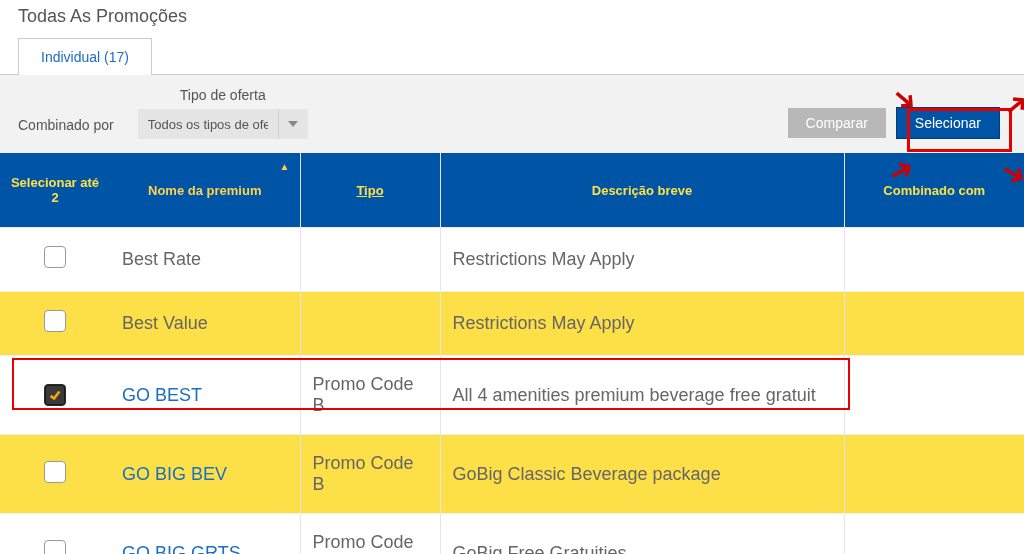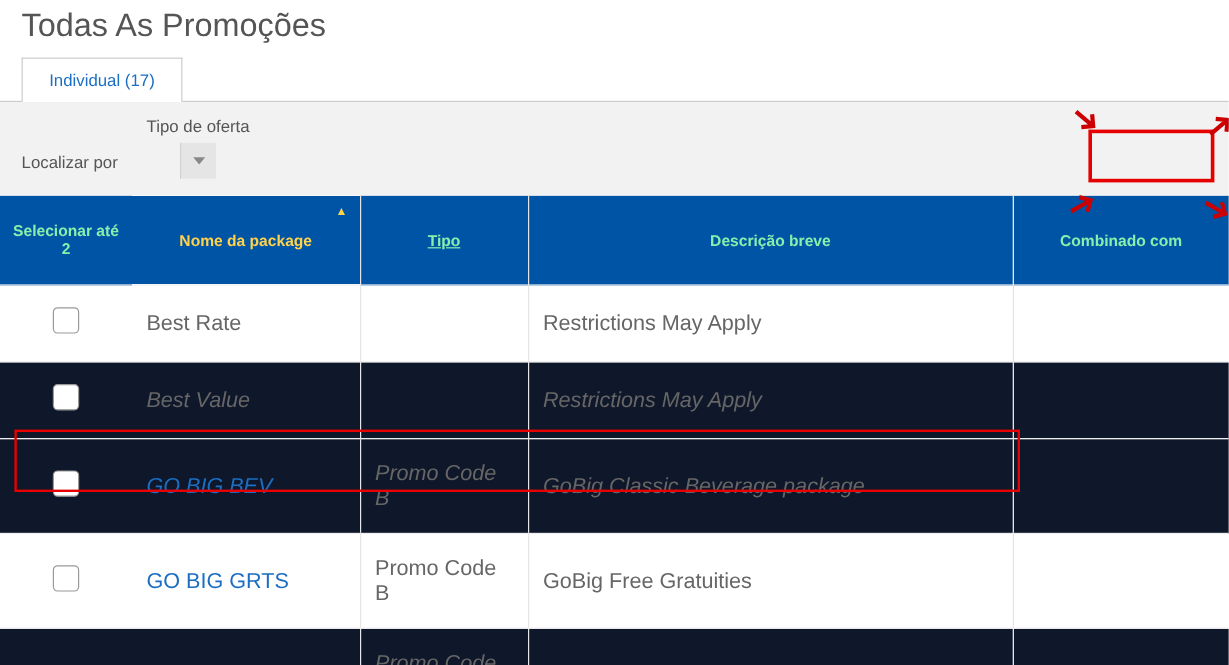--- a/index.html
+++ b/index.html
@@ -1,18 +1,18 @@
 <!DOCTYPE html>
 <html><head>
 <meta charset="utf-8">
 <style>
 * { box-sizing: border-box; margin: 0; padding: 0; }
 body { font-family: "Segoe UI", Arial, sans-serif; font-size: 14px; color: #555; background: #fff; width: 1024px; }
 .page { width: 1024px; }
-.page-title { font-size: 27px; font-weight: 400; color: #555; padding: 6px 18px 10px; }
+.page-title { font-size: 18px; font-weight: 400; color: #555; padding: 6px 18px 10px; }
 .tabs { border-bottom: 1px solid #ccc; padding-left: 18px; }
 .tab { display: inline-block; padding: 10px 22px; border: 1px solid #ccc; border-bottom: none; background: #fff; color: #1b6ec2; cursor: pointer; position: relative; top: 1px; }
 .filter-row { display: flex; align-items: flex-end; padding: 12px 18px 14px; background: #f2f2f2; position: relative; }
 .filter-label { color: #555; margin-right: 24px; font-size: 14px; padding-bottom: 6px; }
 .filter-col { display: flex; flex-direction: column; align-items: center; }
 .filter-col .lbl { color: #555; font-size: 14px; margin-bottom: 6px; }
 .select-wrap { display: flex; align-items: stretch; height: 30px; }
 .select-wrap input { border: none; background: #e5e5e5; padding: 0 10px; font-size: 13px; color: #555; width: 140px; outline: none; }
 .select-wrap .dd-btn { width: 30px; background: #e5e5e5; border: none; border-left: 1px solid #d0d0d0; display: flex; align-items: center; justify-content: center; cursor: pointer; }
 .select-wrap .dd-btn svg { width: 10px; height: 10px; fill: #888; }
@@ -21,27 +21,27 @@
 .btn-disabled { background: #b8b8b8; color: #fff; cursor: not-allowed; }
 .btn-primary { background: #0054a6; color: #fff; border: 1px solid #003d7a; }
 .hl-select { position: absolute; right: 12px; top: 108px; width: 105px; height: 44px; border: 3px solid #e60000; pointer-events: none; z-index: 10; }
 .arrow { position: absolute; color: #cc0000; font-size: 28px; line-height: 1; pointer-events: none; z-index: 11; }
 .arrow-tl { right: 106px; top: 86px; transform: rotate(40deg); }
 .arrow-tr { right: -6px; top: 86px; transform: rotate(140deg) scaleX(-1); }
 .arrow-bl { right: 106px; top: 156px; transform: rotate(-30deg); }
 .arrow-br { right: -6px; top: 156px; transform: rotate(210deg) scaleX(-1); }
 .arrow svg { width: 28px; height: 28px; fill: #cc0000; }
 table { width: 100%; border-collapse: collapse; }
-thead th { background: #0054a6; color: #86efac; font-weight: 700; font-size: 13px; padding: 22px 10px; text-align: left; vertical-align: middle; }
+thead th { background: #0054a6; color: #fde047; font-weight: 700; font-size: 13px; padding: 22px 10px; text-align: left; vertical-align: middle; }
 thead th.center { text-align: center; }
 thead th.sort { color: #ffd24a; position: relative; }
 thead th.sort .sort-ind { position: absolute; right: 10px; top: 8px; color: #ffd24a; font-size: 10px; }
 thead th.underline span { text-decoration: underline; }
 tbody tr { border-top: 1px solid #eee; }
-tbody tr.alt { background: #0f172a; font-style: italic; }
+tbody tr.alt { background: #fde047; }
 tbody td { padding: 18px 12px; font-size: 18px; color: #666; vertical-align: middle; }
 tbody td.center { text-align: center; }
 .col-select { width: 110px; }
 .col-name { width: 190px; border-right: 1px solid #e5e5e5; }
 .col-type { width: 140px; border-right: 1px solid #e5e5e5; }
 .col-desc { width: 404px; }
 .col-comb { width: 180px; border-left: 1px solid #e5e5e5; }
 .cb { width: 22px; height: 22px; border: 1px solid #999; border-radius: 4px; background: #fff; display: inline-flex; align-items: center; justify-content: center; cursor: pointer; }
 .cb.checked { background: #3a3a3a; border-color: #2a2a2a; box-shadow: inset 0 0 0 1px #1a1a1a; }
 .cb.checked svg { width: 14px; height: 14px; stroke: #ffa500; stroke-width: 3; fill: none; }
@@ -54,32 +54,37 @@
 
 <div class="page page-wrap">
 
   <div class="page-title">Todas As Promoções</div>
 
   <div class="tabs">
     <div class="tab">Individual (17)</div>
   </div>
 
   <div class="filter-row">
-    <div class="filter-label">Localizar por</div>
+    <div class="filter-label">Combinado por</div>
     <div class="filter-col">
       <div class="lbl">Tipo de oferta</div>
       <div class="select-wrap">
+        <input type="text" readonly="" value="Todos os tipos de ofe" style="">
         <button class="dd-btn">
           <span>
             <svg viewBox="0 0 10 10">
                 <polygon points="0,2 10,2 5,8"></polygon>
               </svg>
           </span>
         </button>
       </div>
+    </div>
+    <div class="btn-row">
+      <button class="btn btn-disabled">Comparar</button>
+      <button class="btn btn-primary">Selecionar</button>
     </div>
   </div>
 
   <div class="hl-select"></div>
   <div class="arrow arrow-tl"><svg viewBox="0 0 24 24">
         <path d="M2 12 L18 12 M12 6 L18 12 L12 18" stroke="#cc0000" stroke-width="3" fill="none"></path>
       </svg></div>
   <div class="arrow arrow-tr"><svg viewBox="0 0 24 24">
         <path d="M2 12 L18 12 M12 6 L18 12 L12 18" stroke="#cc0000" stroke-width="3" fill="none"></path>
       </svg></div>
@@ -95,41 +100,52 @@
       <col class="col-select">
         <col class="col-name">
         <col class="col-type">
         <col class="col-desc">
         <col class="col-comb">
     </colgroup>
     <thead>
       <tr>
         <th class="center">Selecionar até 2</th>
         <th class="center sort">
-          <span>Nome da package</span>
+          <span>Nome da premium</span>
           <span class="sort-ind">▲</span>
         </th>
         <th class="center underline"><span>Tipo</span></th>
         <th class="center">Descrição breve</th>
         <th class="center">Combinado com</th>
       </tr>
     </thead>
     <tbody id="tbody">
         <tr>
           <td class="center"><div class="cb"></div></td>
           <td>Best Rate</td>
           <td></td>
           <td>Restrictions May Apply</td>
           <td></td>
         </tr>
         <tr class="alt">
           <td class="center"><div class="cb"></div></td>
           <td>Best Value</td>
           <td></td>
           <td>Restrictions May Apply</td>
+          <td></td>
+        </tr>
+        <tr>
+          <td class="center"><div class="cb checked">
+              <svg viewBox="0 0 16 16">
+                <polyline points="3,9 7,12 13,4"></polyline>
+              </svg>
+            </div></td>
+          <td class="link">GO BEST</td>
+          <td>Promo Code B</td>
+          <td>All 4 amenities premium beverage free gratuit</td>
           <td></td>
         </tr>
         <tr class="alt">
           <td class="center"><div class="cb"></div></td>
           <td class="link">GO BIG BEV</td>
           <td>Promo Code B</td>
           <td>GoBig Classic Beverage package</td>
           <td></td>
         </tr>
         <tr>

